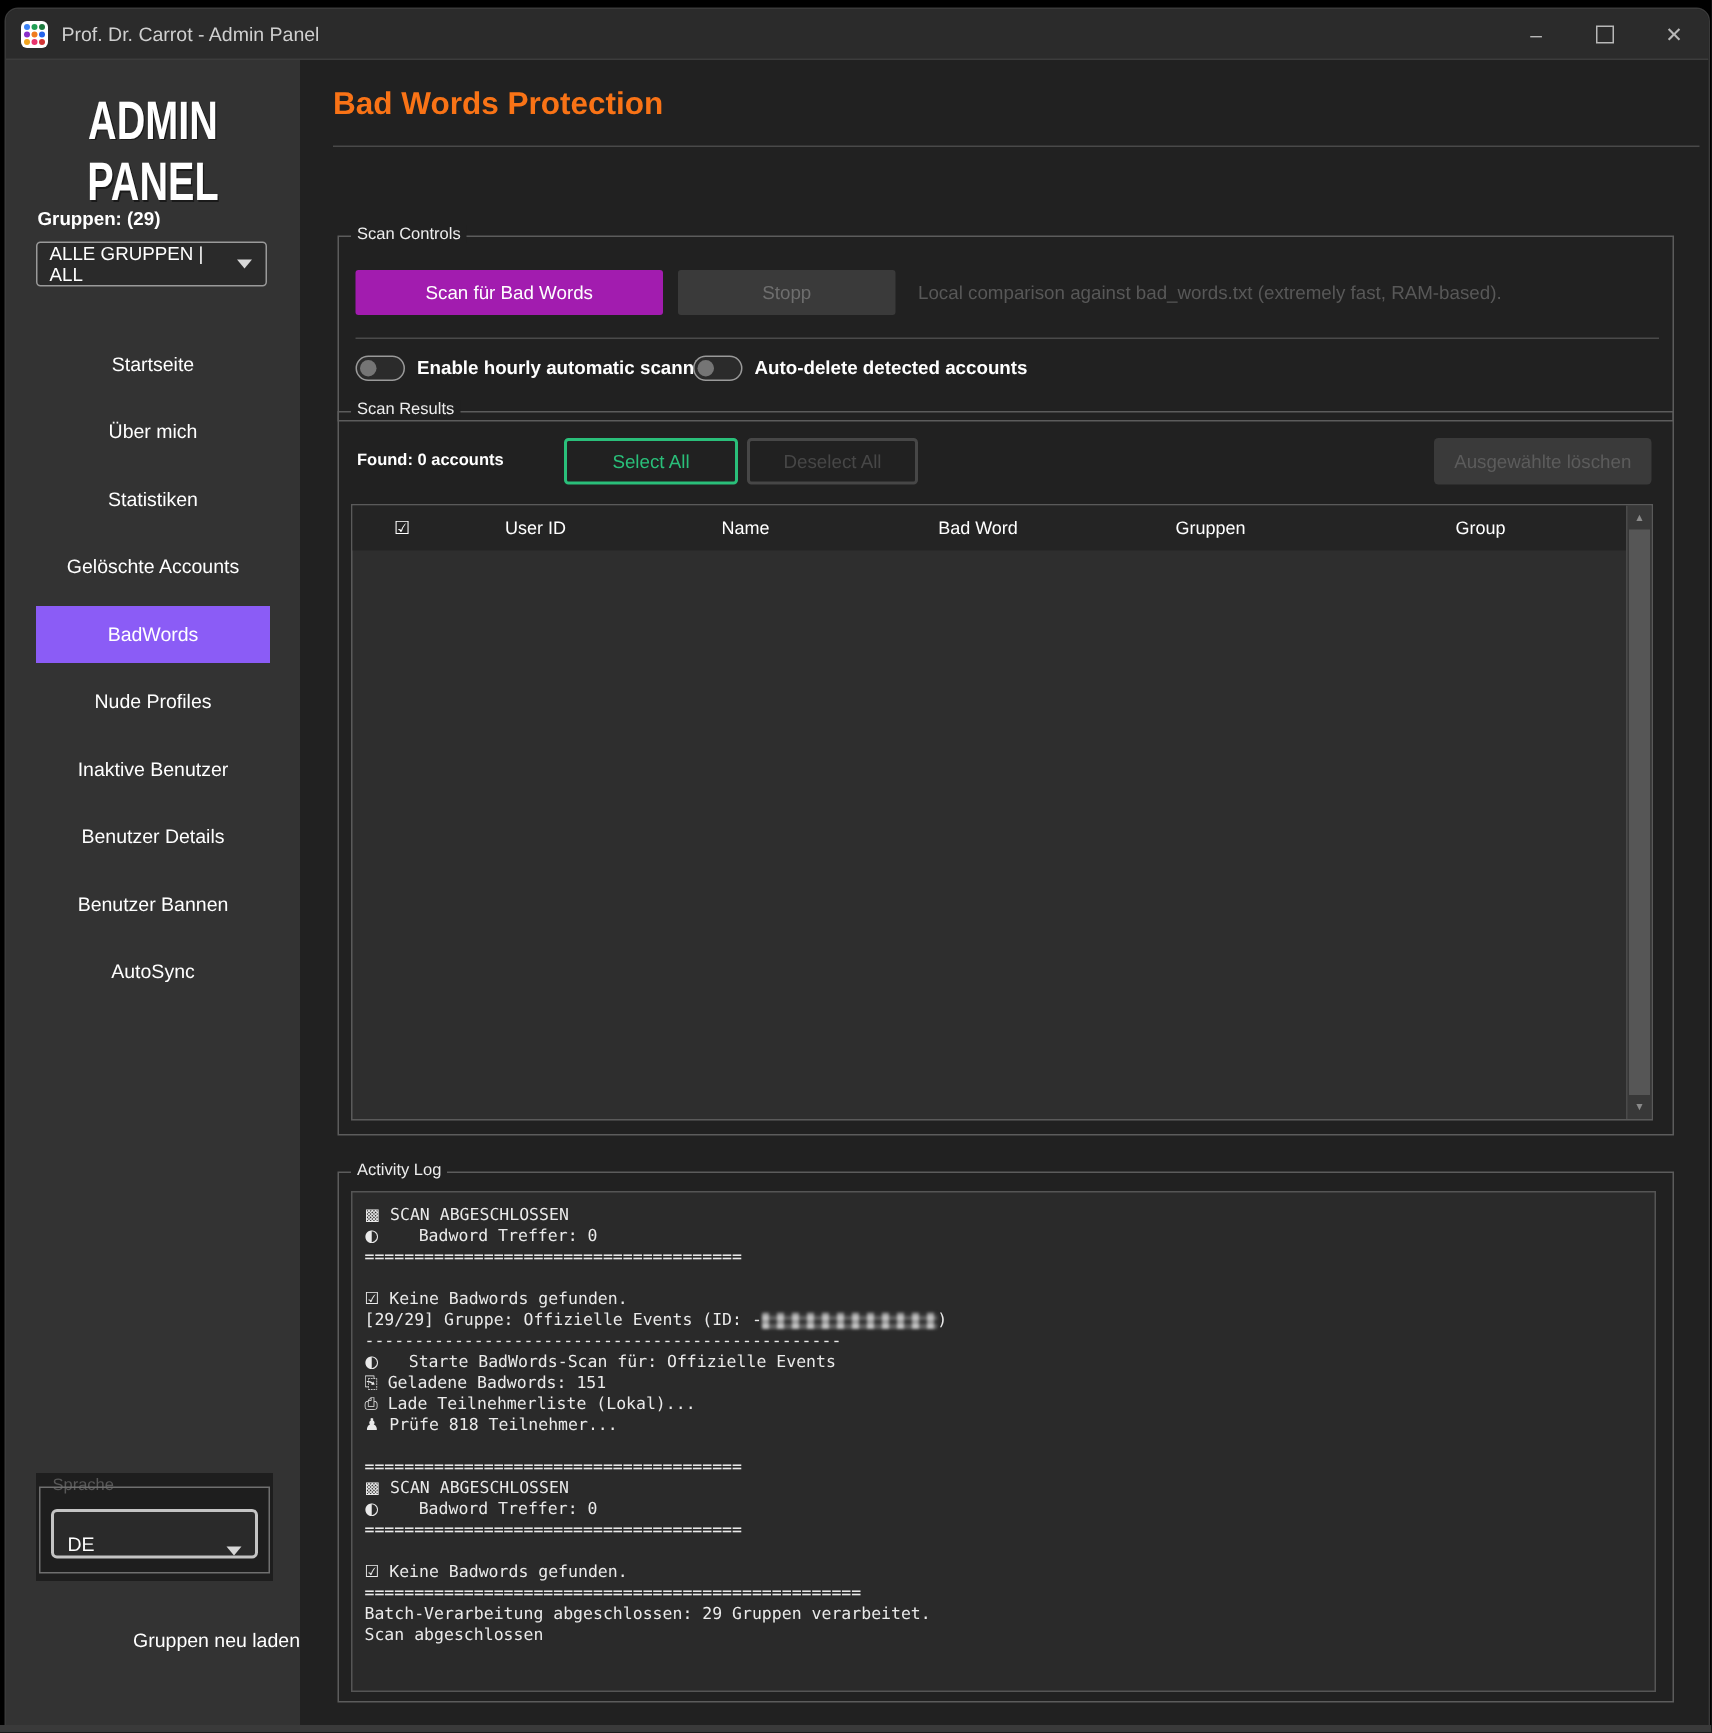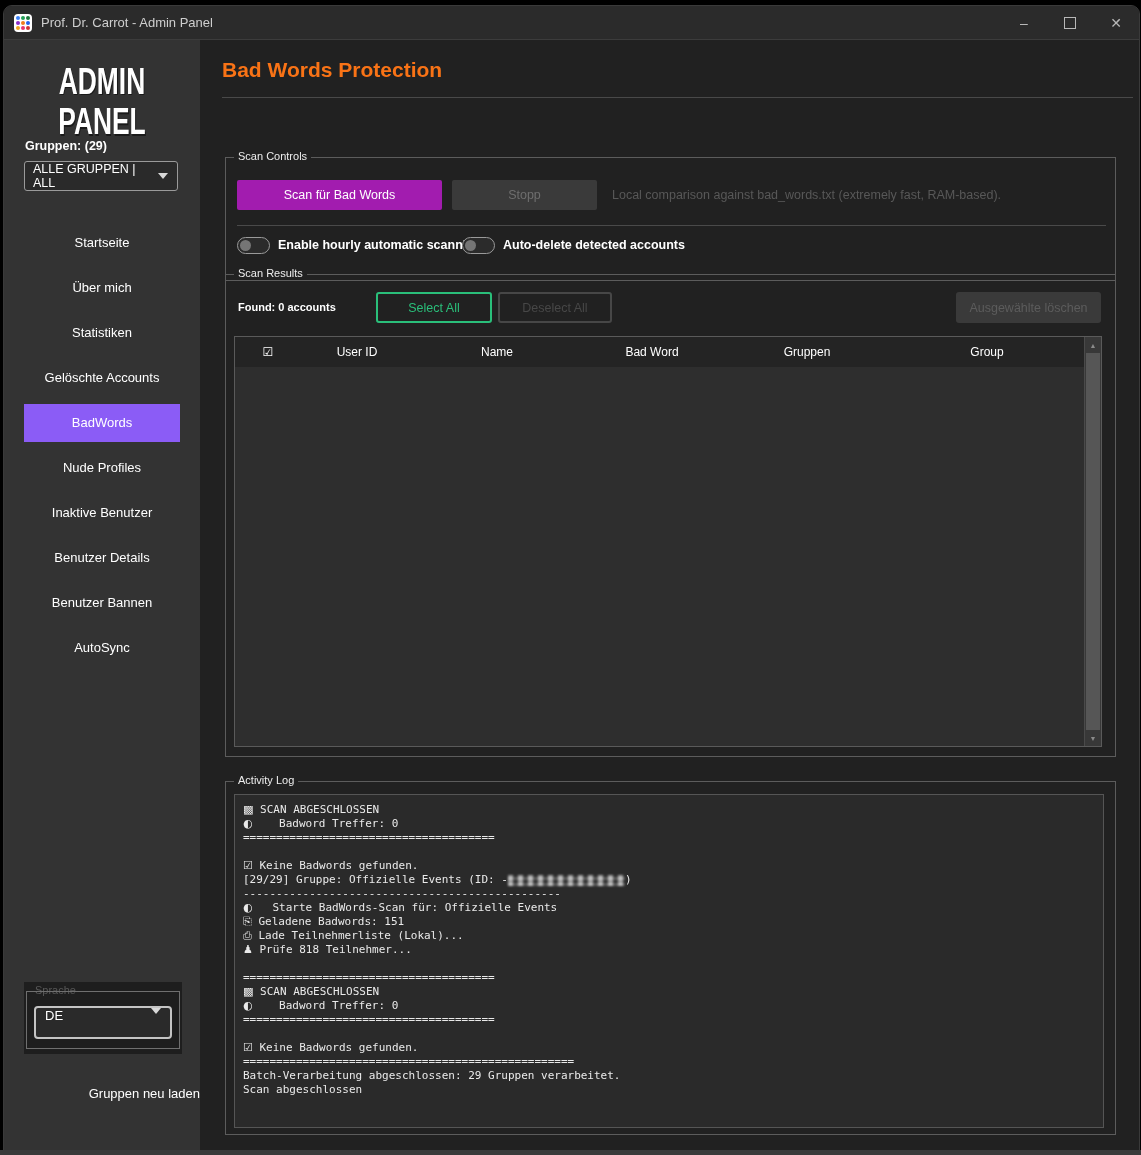--- a/index.html
+++ b/index.html
@@ -41,21 +41,21 @@
   .combo .combo-text{margin-left:8px;}
   .caret{width:0;height:0;border-left:5px solid transparent;border-right:5px solid transparent;
     border-top:6px solid #d8d8d8;margin-left:auto;margin-right:9px;}
   .menu{position:absolute;left:20px;top:184px;width:156px;}
   .menu-item{height:38px;margin-bottom:7px;line-height:38px;text-align:center;font-size:13px;color:#fff;cursor:default;}
   .menu-item.active{background:#8b5cf6;}
   .lang-panel{position:absolute;left:20px;top:942px;width:158px;height:72px;background:#1e1e1e;}
   .lang-frame{position:absolute;left:2px;right:2px;top:9px;bottom:5px;border:1px solid #6f6f6f;}
   .lang-legend{position:absolute;left:9px;top:2px;font-size:11px;color:#585858;background:#1e1e1e;padding:0 2px;}
   .lang-combo{position:absolute;left:10px;top:24px;width:138px;height:33px;background:#2a2a2a;
-    border:2px solid #c4c4c4;border-radius:4px;box-sizing:border-box;display:flex;align-items:flex-start;font-size:13px;}
+    border:2px solid #c4c4c4;border-radius:4px;box-sizing:border-box;display:flex;align-items:flex-end;font-size:13px;}
   .lang-combo .combo-text{margin-left:9px;}
   .reload-btn{position:absolute;left:0;top:1046px;width:100%;text-align:right;font-size:13px;color:#fff;}
 
   
   .page-title{position:absolute;left:22px;top:18px;font-size:21px;font-weight:bold;color:#f97316;}
   .title-divider{position:absolute;left:22px;top:57px;width:911px;height:1px;background:#494949;}
 
   .groupbox{position:absolute;border:1px solid #5c5c5c;box-sizing:border-box;}
   .legend{position:absolute;top:-8px;left:8px;background:#212121;padding:0 4px;font-size:11px;color:#ededed;}
 

